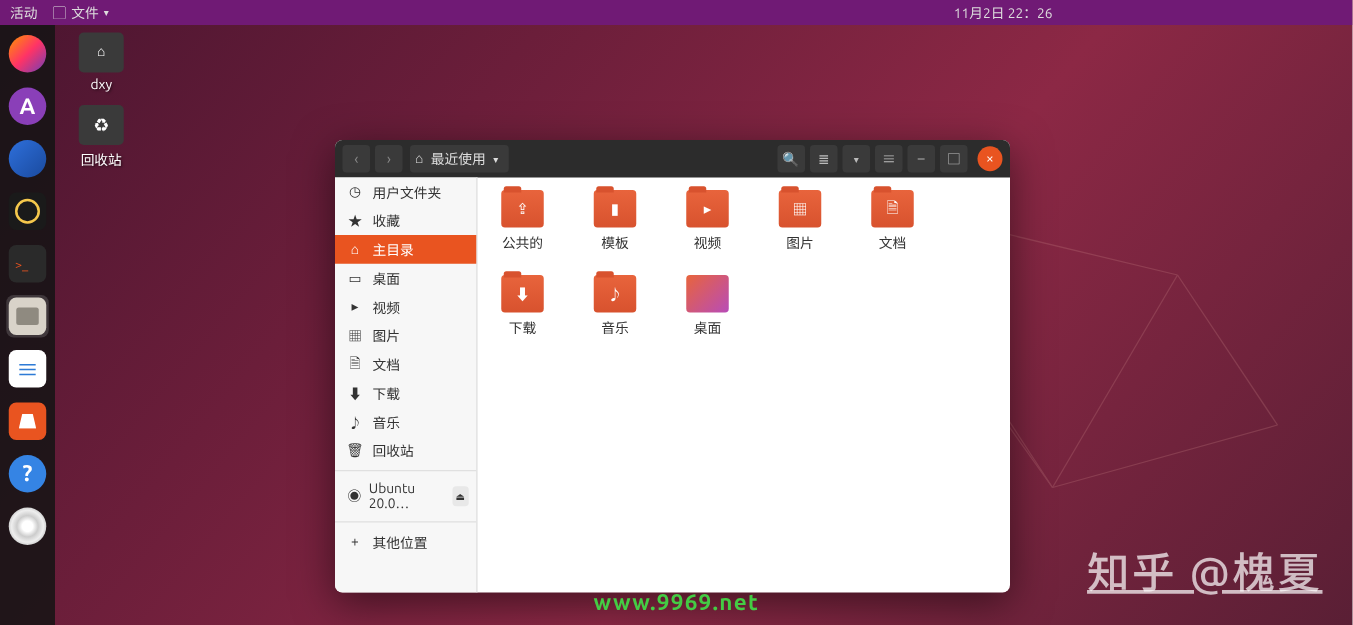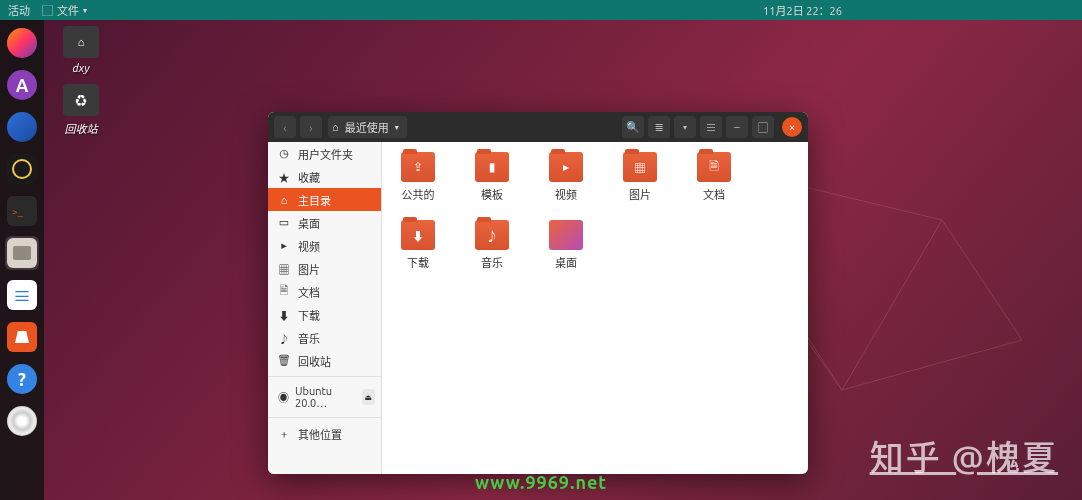--- a/index.html
+++ b/index.html
@@ -1,17 +1,17 @@
 <!DOCTYPE html>
 <html><head>
 <meta charset="utf-8">
 <style>
 * { margin: 0; padding: 0; box-sizing: border-box; font-family: "Ubuntu", "Noto Sans CJK SC", sans-serif; }
 body { width: 1082px; height: 500px; overflow: hidden; background: linear-gradient(130deg, #4a1530 0%, #6b1e3a 30%, #8c2845 60%, #5a1f35 100%); position: relative; }
-.topbar { height: 20px; background: #0f766e; color: #ddd; display: flex; align-items: center; font-size: 11px; padding: 0 8px; position: relative; }
+.topbar { height: 20px; background: #701a75; color: #ddd; display: flex; align-items: center; font-size: 11px; padding: 0 8px; position: relative; }
 .topbar-left { display: flex; gap: 12px; align-items: center; }
 .topbar-app { display: flex; align-items: center; gap: 4px; }
 .topbar-time { position: absolute; right: 240px; }
 .dock { position: absolute; left: 0; top: 20px; bottom: 0; width: 44px; background: rgba(20,20,20,0.85); display: flex; flex-direction: column; align-items: center; padding-top: 6px; gap: 8px; }
 .dock-item { width: 34px; height: 34px; border-radius: 6px; display: flex; align-items: center; justify-content: center; cursor: pointer; }
 .dock-item.active { background: rgba(255,255,255,0.15); }
 .firefox { background: linear-gradient(135deg,#ff9500,#ff3366,#6e3fb8); border-radius: 50%; width: 30px; height: 30px; }
 .software { background: #8a3fb8; border-radius: 50%; width: 30px; height: 30px; display:flex;align-items:center;justify-content:center;color:#fff;font-weight:bold;font-size:18px; }
 .thunderbird { background: linear-gradient(135deg,#2e6fdb,#1a4a9e); border-radius: 50%; width: 30px; height: 30px; }
 .rhythmbox { background: #1a1a1a; border-radius: 6px; width: 30px; height: 30px; display:flex;align-items:center;justify-content:center; }
@@ -19,21 +19,21 @@
 .terminal { background: #2a2a2a; border-radius:6px; width:30px; height:30px; display:flex; align-items:center; padding-left:5px; color:#e95420; font-size:10px; }
 .files { background: #d9d3c9; border-radius:6px; width:30px; height:30px; display:flex; align-items:center; justify-content:center; }
 .files::after { content:""; width:18px; height:14px; background:#8f8a80; border-radius:2px; }
 .libreoffice { background:#fff; border-radius:6px; width:30px; height:30px; display:flex;align-items:center;justify-content:center; color:#2e7bd6; font-size:18px; }
 .store { background:#e95420; border-radius:6px; width:30px; height:30px; display:flex;align-items:center;justify-content:center; }
 .store::after { content:""; width:14px; height:12px; background:#fff; clip-path: polygon(20% 0,80% 0,100% 100%,0 100%); }
 .help { background:#3584e4; border-radius:50%; width:30px; height:30px; display:flex;align-items:center;justify-content:center;color:#fff;font-size:18px;font-weight:bold; }
 .dvd { background: radial-gradient(circle,#fff 20%,#ccc 40%,#eee 60%,#bbb 80%); border-radius:50%; width:30px; height:30px; position:relative; }
 .desktop-icon { position:absolute; text-align:center; color:#fff; font-size:11px; width:50px; }
 .desktop-icon .icn { width:36px; height:32px; margin:0 auto 4px; background:#3a3a3a; border-radius:4px; display:flex;align-items:center;justify-content:center; }
-.desktop-icon .lbl { text-shadow: 1px 1px 2px rgba(0,0,0,0.6); font-style: italic; }
+.desktop-icon .lbl { text-shadow: 1px 1px 2px rgba(0,0,0,0.6); }
 .window { position: absolute; left: 268px; top: 112px; width: 540px; height: 362px; background:#fff; border-radius: 6px; overflow:hidden; box-shadow: 0 8px 32px rgba(0,0,0,0.5); display:flex; flex-direction:column; }
 .titlebar { height: 30px; background: #2c2c2c; display:flex; align-items:center; padding: 0 6px; gap:4px; }
 .nav-btn { width:22px; height:22px; background:#3a3a3a; border-radius:3px; display:flex;align-items:center;justify-content:center; color:#888; font-size:12px; cursor:pointer; }
 .pathbar { background:#3a3a3a; border-radius:3px; height:22px; display:flex; align-items:center; padding:0 8px 0 4px; gap:6px; color:#ddd; font-size:11px; margin-left:2px; }
 .titlebar-right { margin-left:auto; display:flex; gap:4px; align-items:center; }
 .tbtn { width:22px; height:22px; background:#3a3a3a; border-radius:3px; display:flex;align-items:center;justify-content:center; color:#bbb; font-size:11px; cursor:pointer; }
 .close-btn { width:20px; height:20px; background:#e95420; border-radius:50%; display:flex;align-items:center;justify-content:center; color:#fff; font-size:11px; cursor:pointer; margin-left:4px; }
 .window-body { flex:1; display:flex; }
 .sidebar { width:114px; background:#f7f7f7; border-right:1px solid #e0e0e0; display:flex; flex-direction:column; font-size:11px; color:#333; }
 .side-item { height:23px; display:flex; align-items:center; padding-left:10px; gap:8px; cursor:pointer; }

